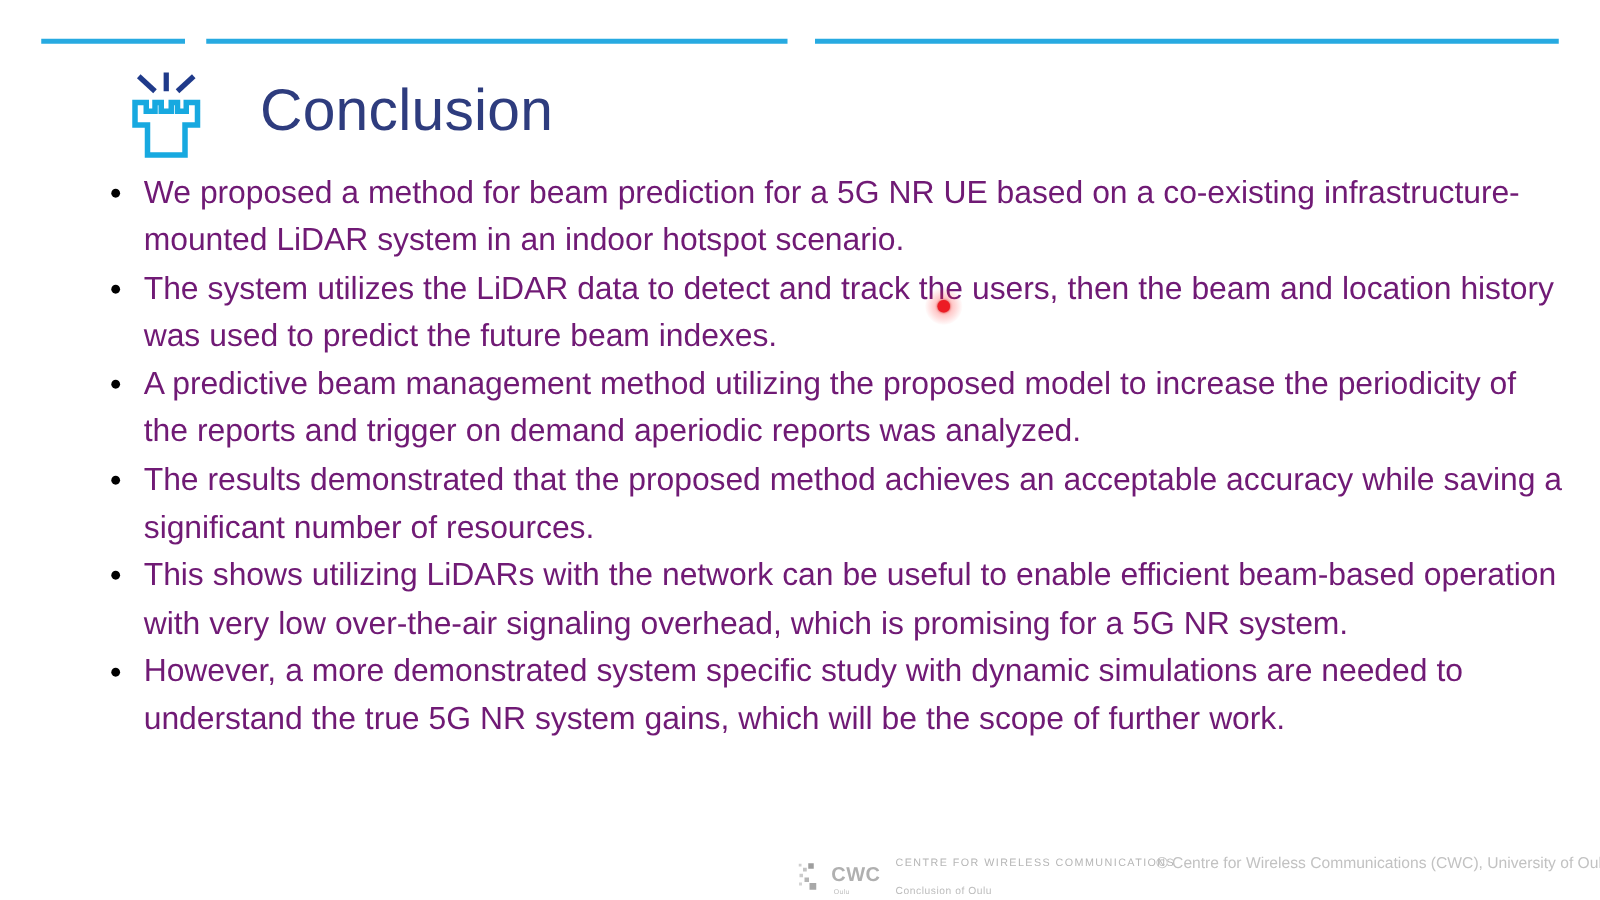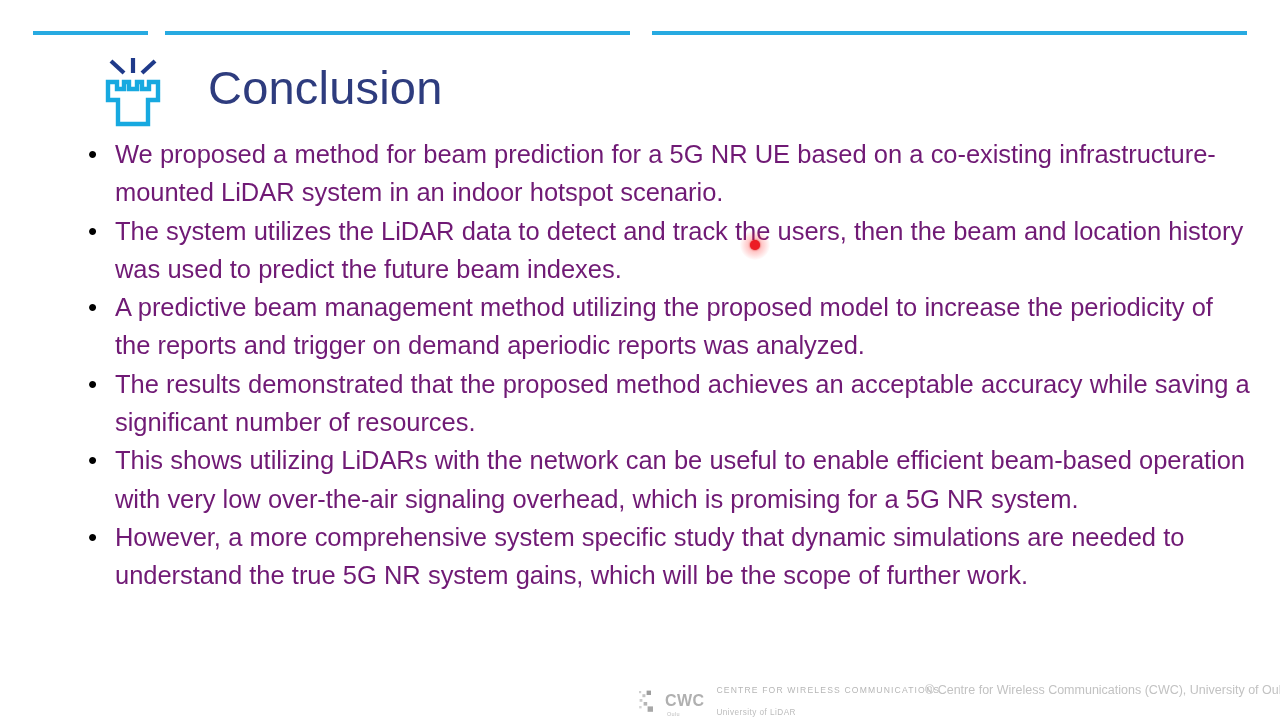--- a/index.html
+++ b/index.html
@@ -234,21 +234,21 @@
       <span class="bullet-text">The results demonstrated that the proposed method achieves an acceptable accuracy while saving a significant number of resources.</span>
     </div>
 
     <div class="bullet-row">
       <span class="bullet-dot">•</span>
       <span class="bullet-text">This shows utilizing LiDARs with the network can be useful to enable efficient beam-based operation with very low over-the-air signaling overhead, which is promising for a 5G NR system.</span>
     </div>
 
     <div class="bullet-row">
       <span class="bullet-dot">•</span>
-      <span class="bullet-text">However, a more comprehensive system specific study that dynamic simulations are needed to understand the true 5G NR system gains, which will be the scope of further work.</span>
+      <span class="bullet-text">However, a more demonstrated system specific study with dynamic simulations are needed to understand the true 5G NR system gains, which will be the scope of further work.</span>
     </div>
 
   </div>
 
   <div class="cursor-dot">
     <div class="glow"></div>
     <div class="core"></div>
   </div>
 
   <div class="footer-logo">
@@ -260,19 +260,19 @@
       <rect x="5.6" y="14" width="3.6" height="3.6" fill="#b5b5b5"></rect>
       <rect x="1.2" y="18" width="2.4" height="2.4" fill="#d4d4d4"></rect>
       <rect x="9.6" y="18.4" width="5.4" height="5.4" fill="#a8a8a8"></rect>
     </svg>
     <div class="footer-cwc">
       <span>CWC</span>
       <span class="oulu">Oulu</span>
     </div>
     <div class="footer-words">
       <div class="line1">CENTRE FOR WIRELESS COMMUNICATIONS</div>
-      <div class="line2">University of LiDAR</div>
+      <div class="line2">Conclusion of Oulu</div>
     </div>
   </div>
 
   <div class="copyright">© Centre for Wireless Communications (CWC), University of Oulu</div>
 
 </div>
 
 </body></html>

